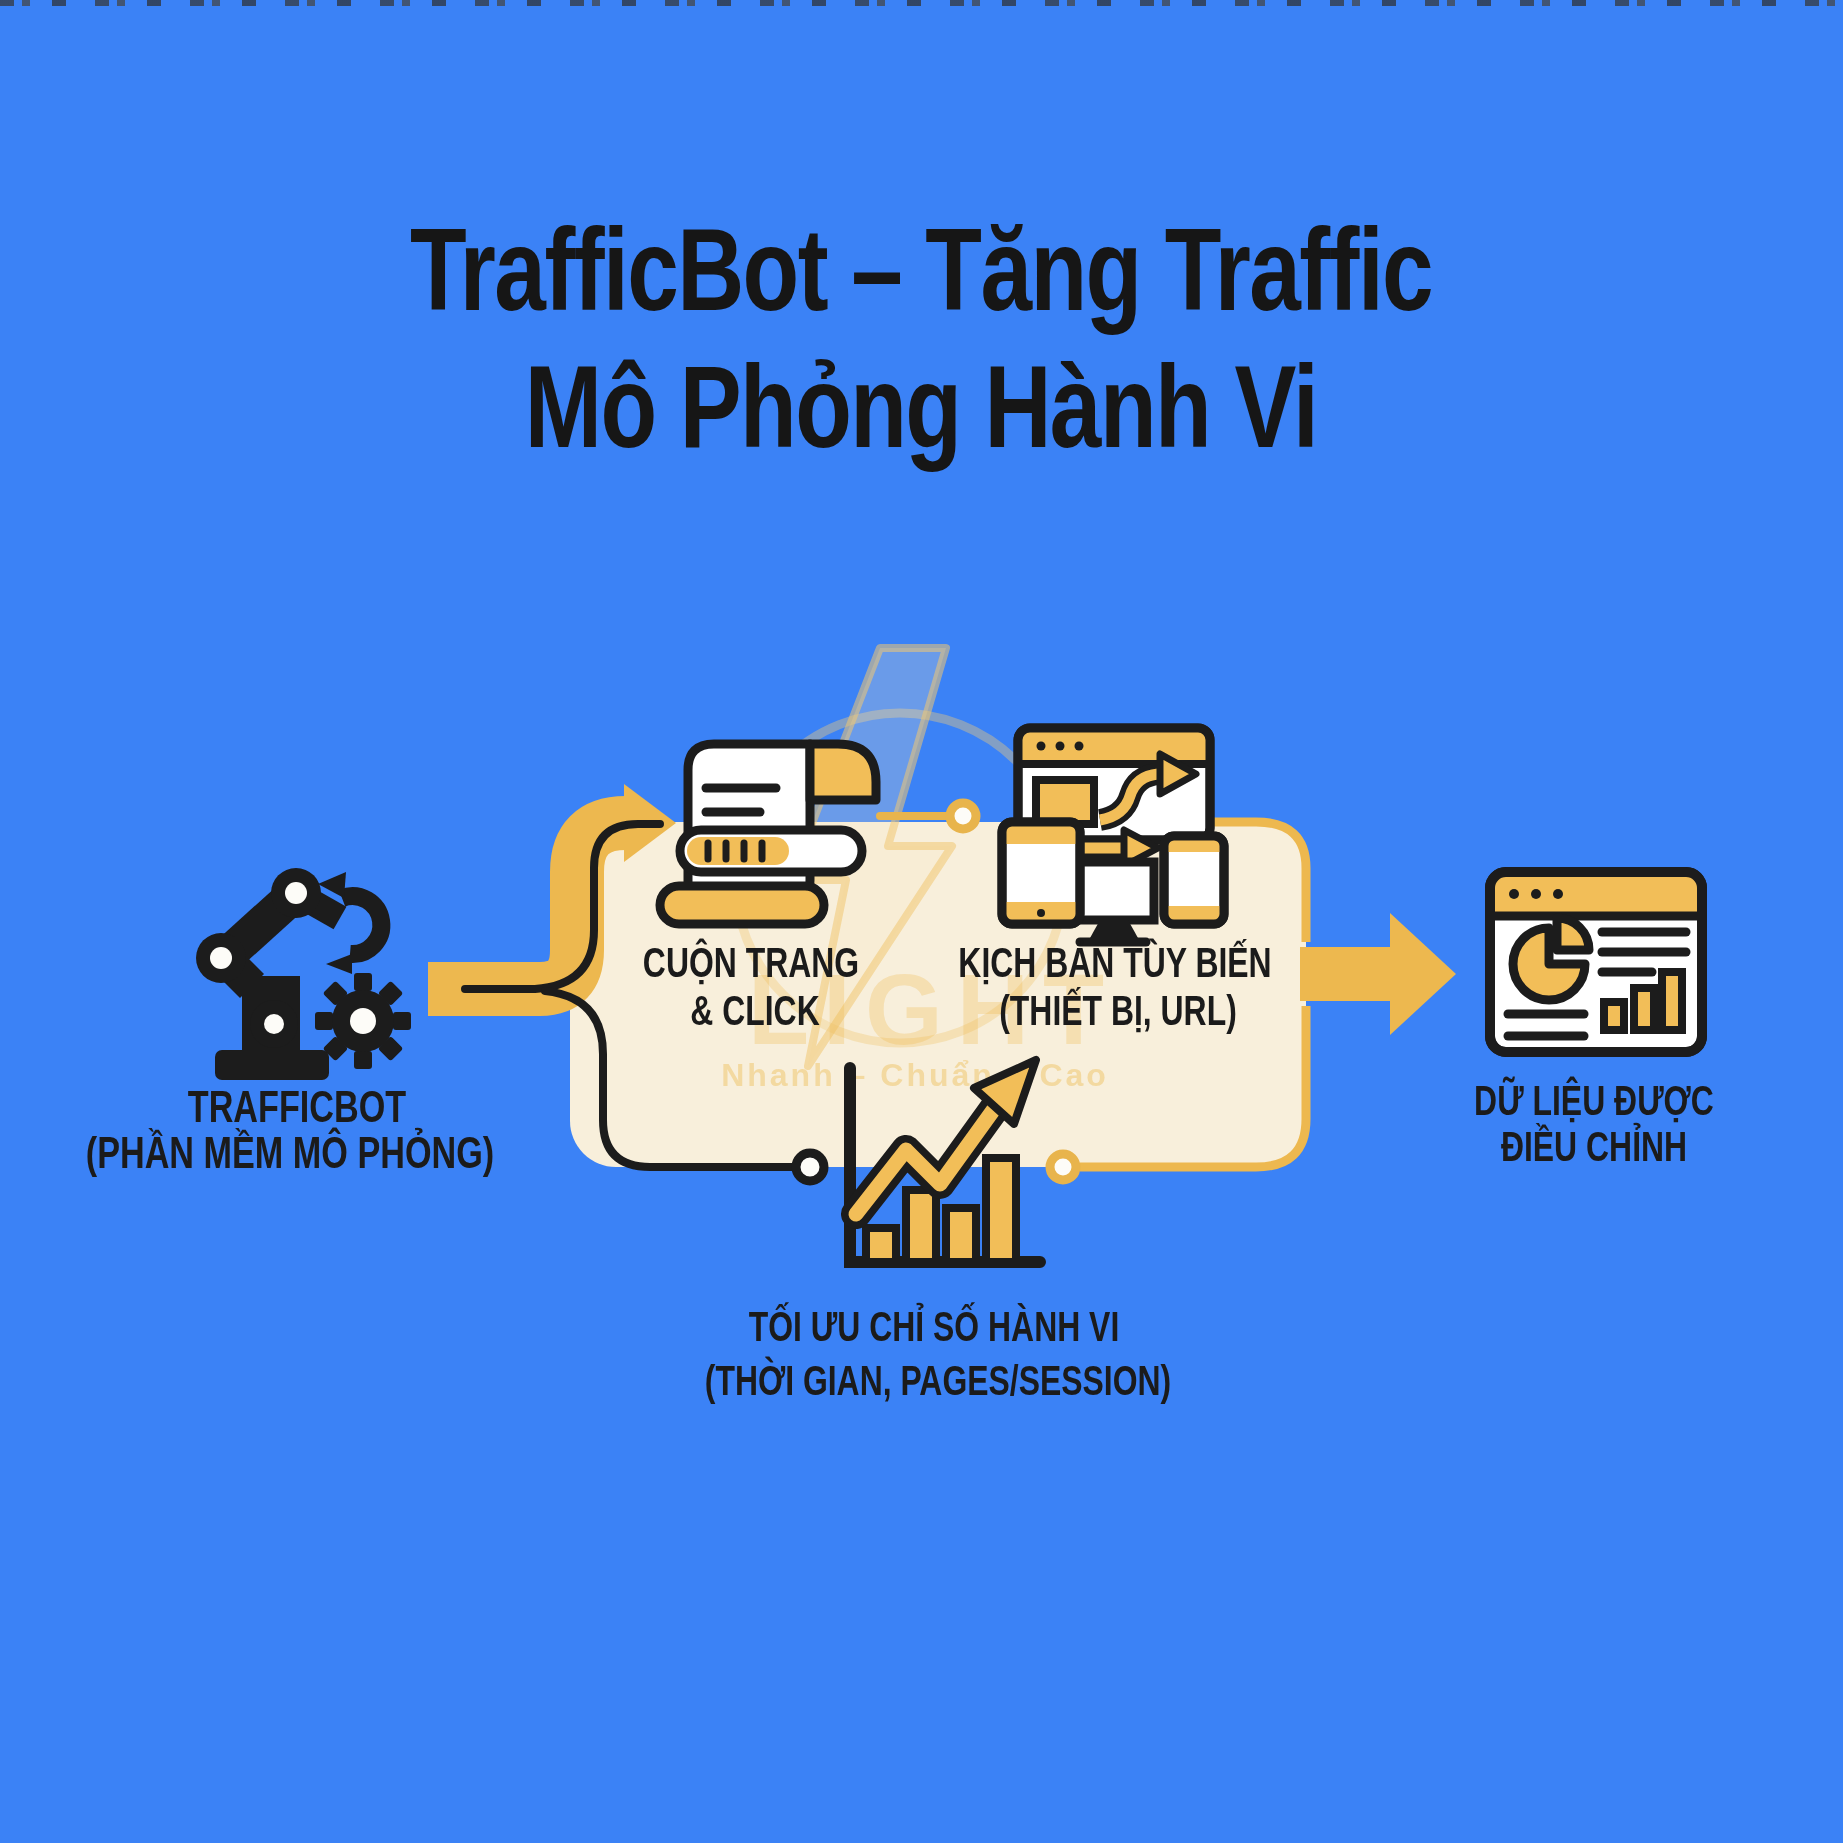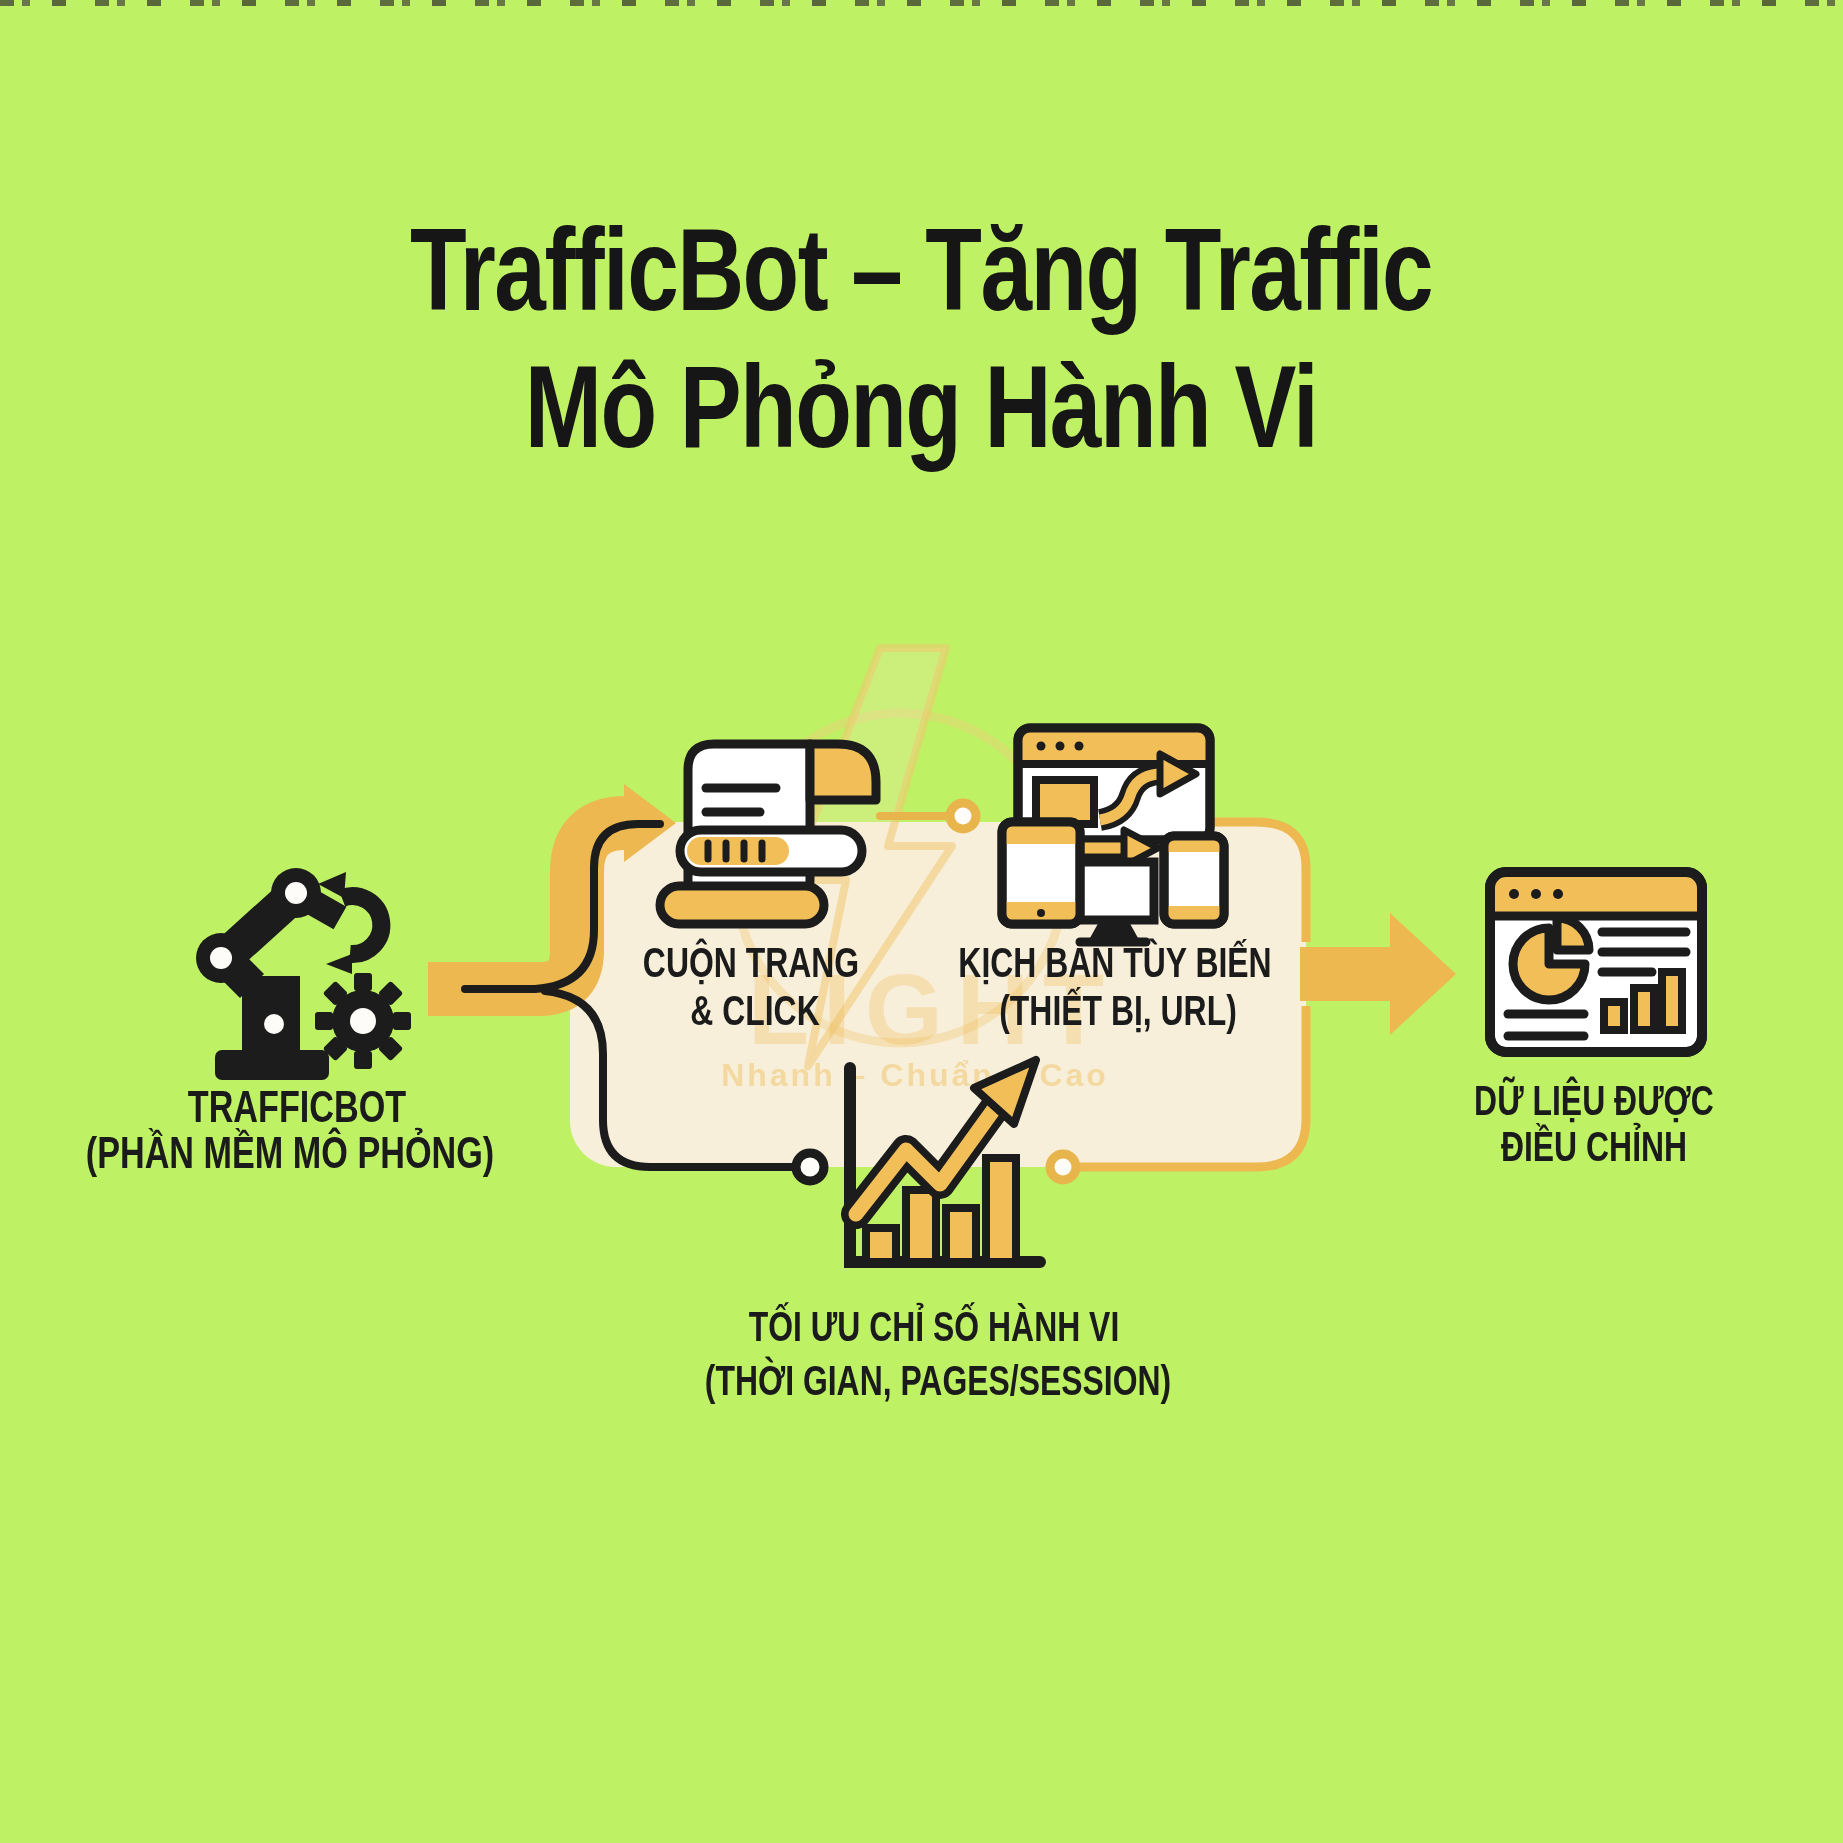--- a/index.html
+++ b/index.html
@@ -1,17 +1,17 @@
 <!DOCTYPE html>
 <html><head>
 <meta charset="utf-8">
 <style>
   html,body{margin:0;padding:0;background:#ffffff;}
   .canvas{
-    position:relative;width:1843px;height:1843px;background:#bef264;overflow:hidden;
+    position:relative;width:1843px;height:1843px;background:#3b82f6;overflow:hidden;
     font-family:"Liberation Sans","DejaVu Sans",sans-serif;
   }
   .top-artifact{
     position:absolute;top:0;left:0;width:100%;height:6px;opacity:.7;
     background:
       repeating-linear-gradient(90deg,#35332e 0 14px,transparent 14px 22px,#45423a 22px 30px,transparent 30px 52px,#2e2c28 52px 66px,transparent 66px 95px);
   }
   .flow-svg{position:absolute;left:0;top:0;width:1843px;height:1843px;}
   .title{
     position:absolute;left:921px;white-space:nowrap;font-weight:700;color:#161616;

